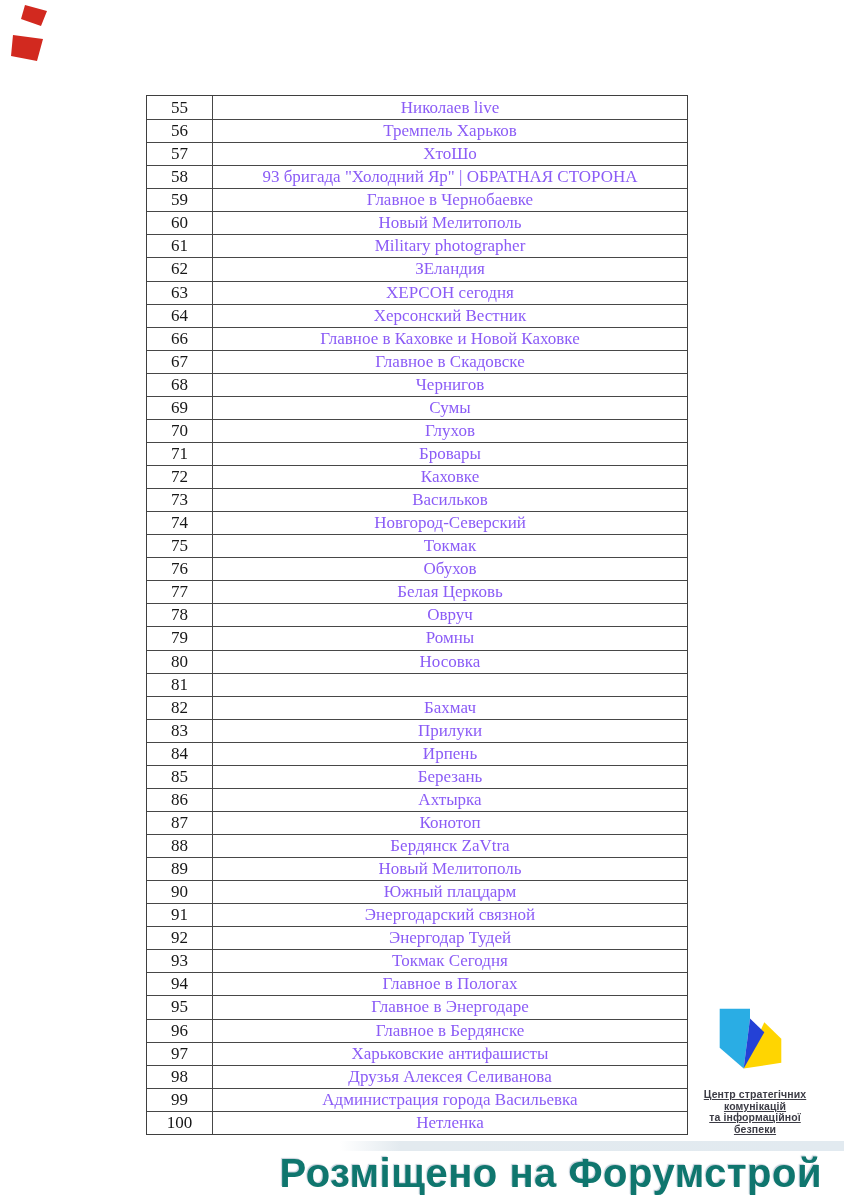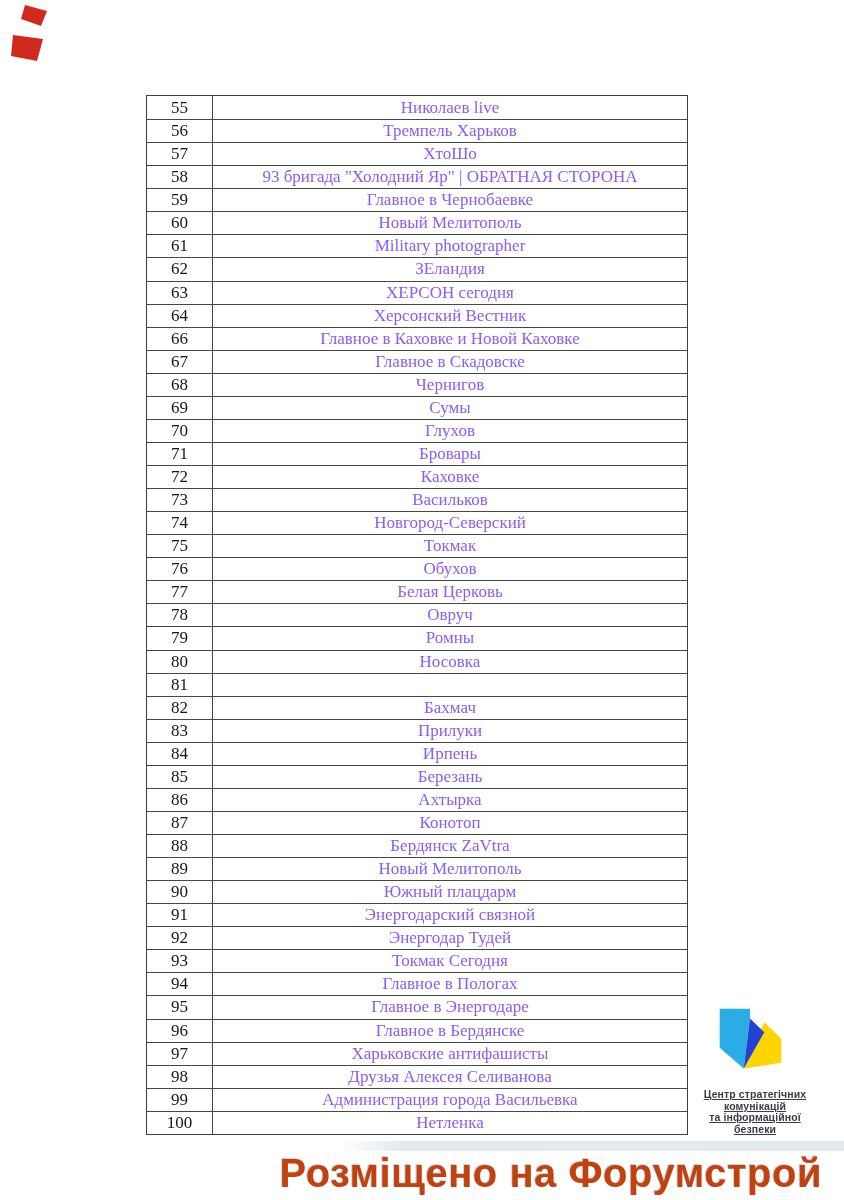--- a/index.html
+++ b/index.html
@@ -242,15 +242,15 @@
     <polygon points="33,13 47.3,26.7 26.7,63" fill="#2441d6"></polygon>
   </svg>
   <div class="logo-caption">
       <div>Центр стратегічних</div>
       <div>комунікацій</div>
       <div>та інформаційної</div>
       <div>безпеки</div>
     </div>
 
   <div class="band"></div>
-  <div class="watermark" style="color: #c2410c;">Розміщено на Форумстрой</div>
+  <div class="watermark" style="color: #0f766e;">Розміщено на Форумстрой</div>
 
 </div>
 
 </body></html>

